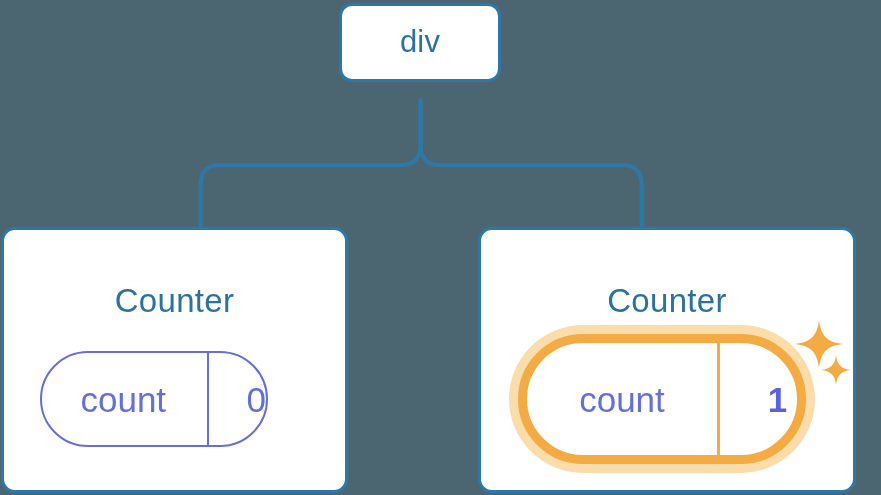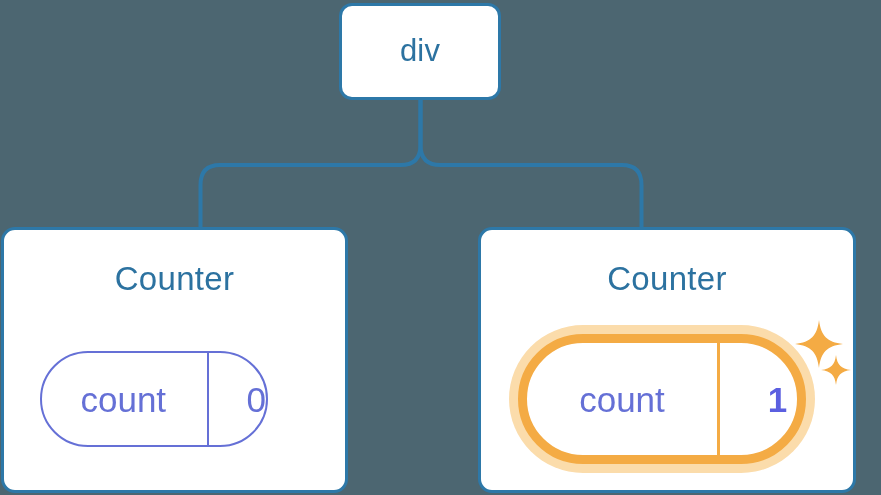--- a/index.html
+++ b/index.html
@@ -28,21 +28,21 @@
     height: 495px;
     pointer-events: none;
   }
 
   
   #root-node {
     position: absolute;
     left: 339px;
     top: 3px;
     width: 162px;
-    height: 97px;
+    height: 79px;
     background: #ffffff;
     border: 3px solid #2d78a8;
     border-radius: 13px;
     box-sizing: border-box;
     display: flex;
     align-items: center;
     justify-content: center;
   }
   #root-node .node-label {
     font-size: 31px;
@@ -69,21 +69,21 @@
   #card-right {
     left: 478px;
     top: 227px;
     width: 378px;
     height: 266px;
   }
   .card-title {
     position: absolute;
     left: 0;
     right: 0;
-    top: 32px;
+    top: 54px;
     text-align: center;
     font-size: 33px;
     color: #2c72a0;
     letter-spacing: 0.3px;
     line-height: 1;
   }
 
   
   .pill {
     position: absolute;

